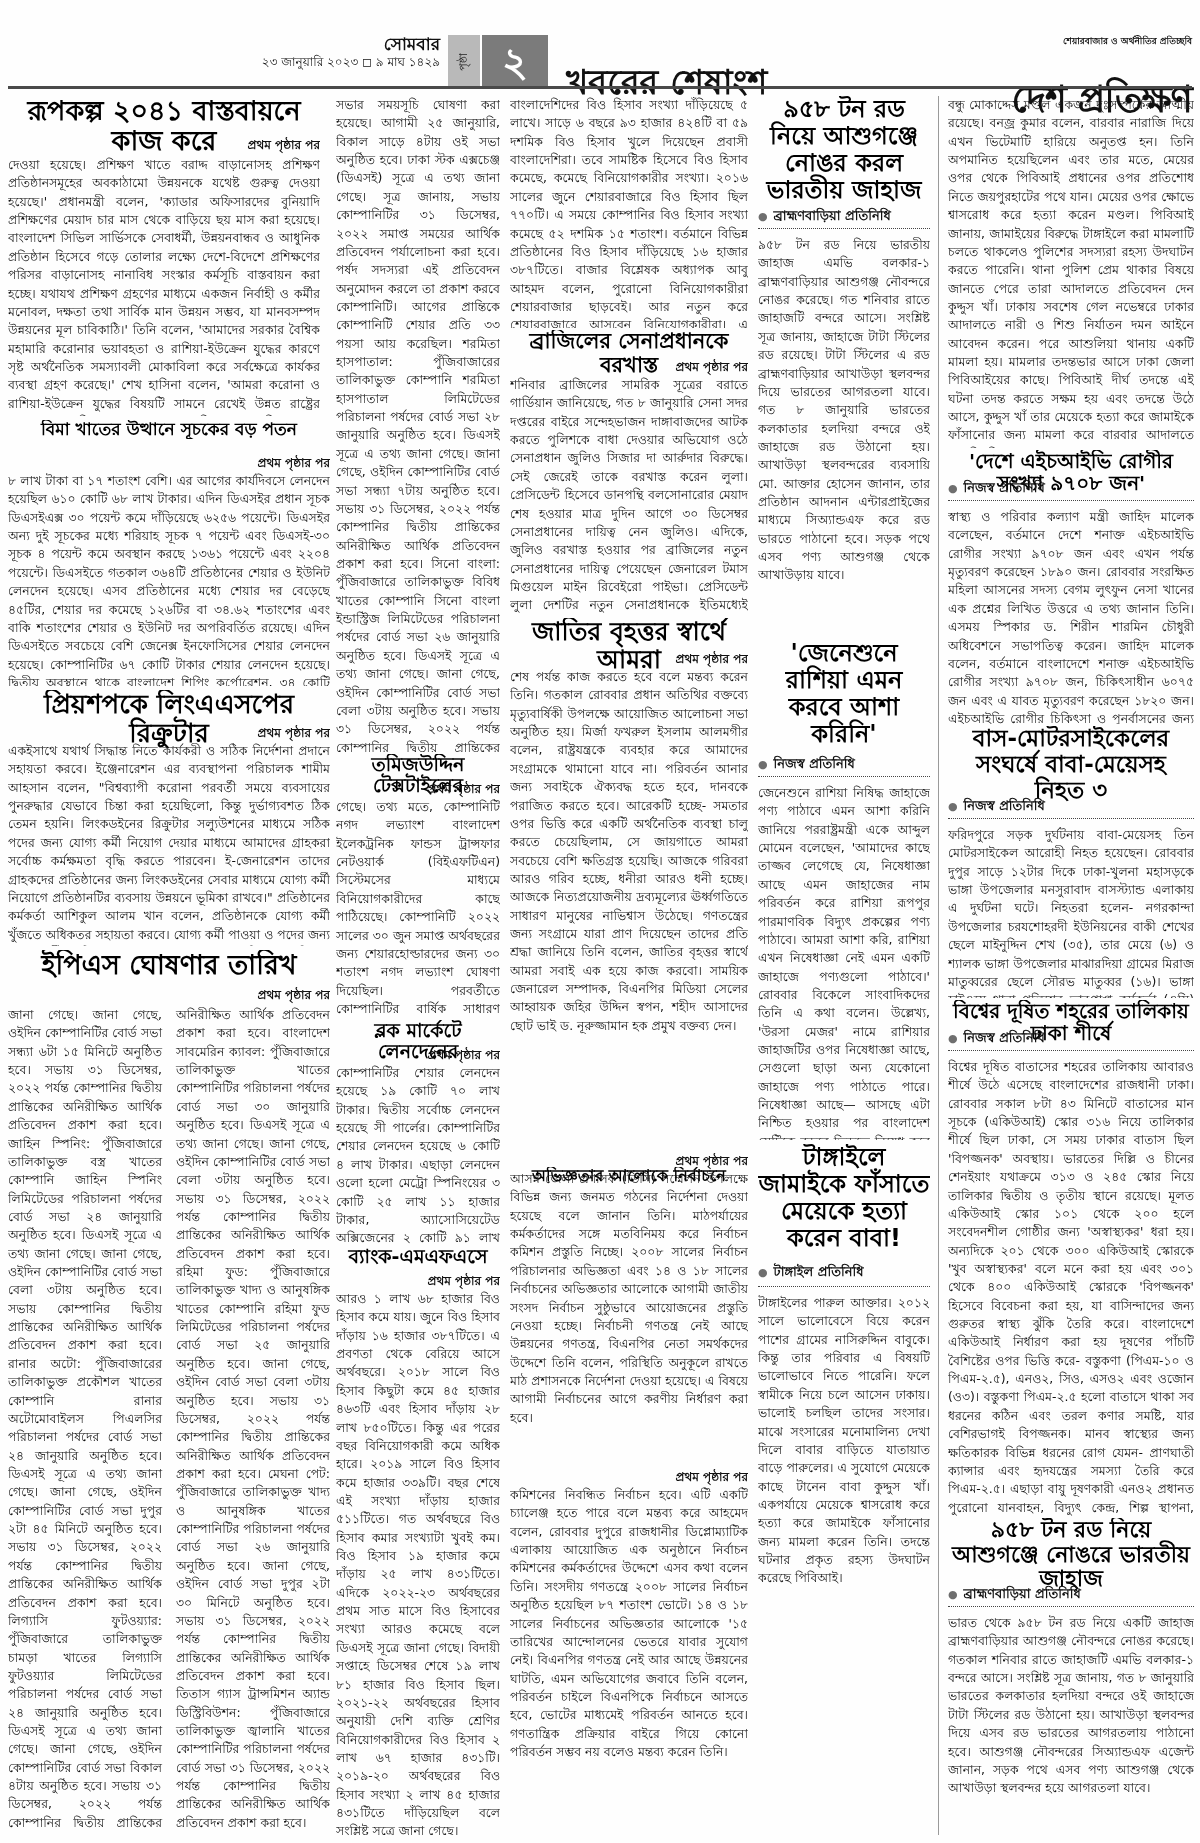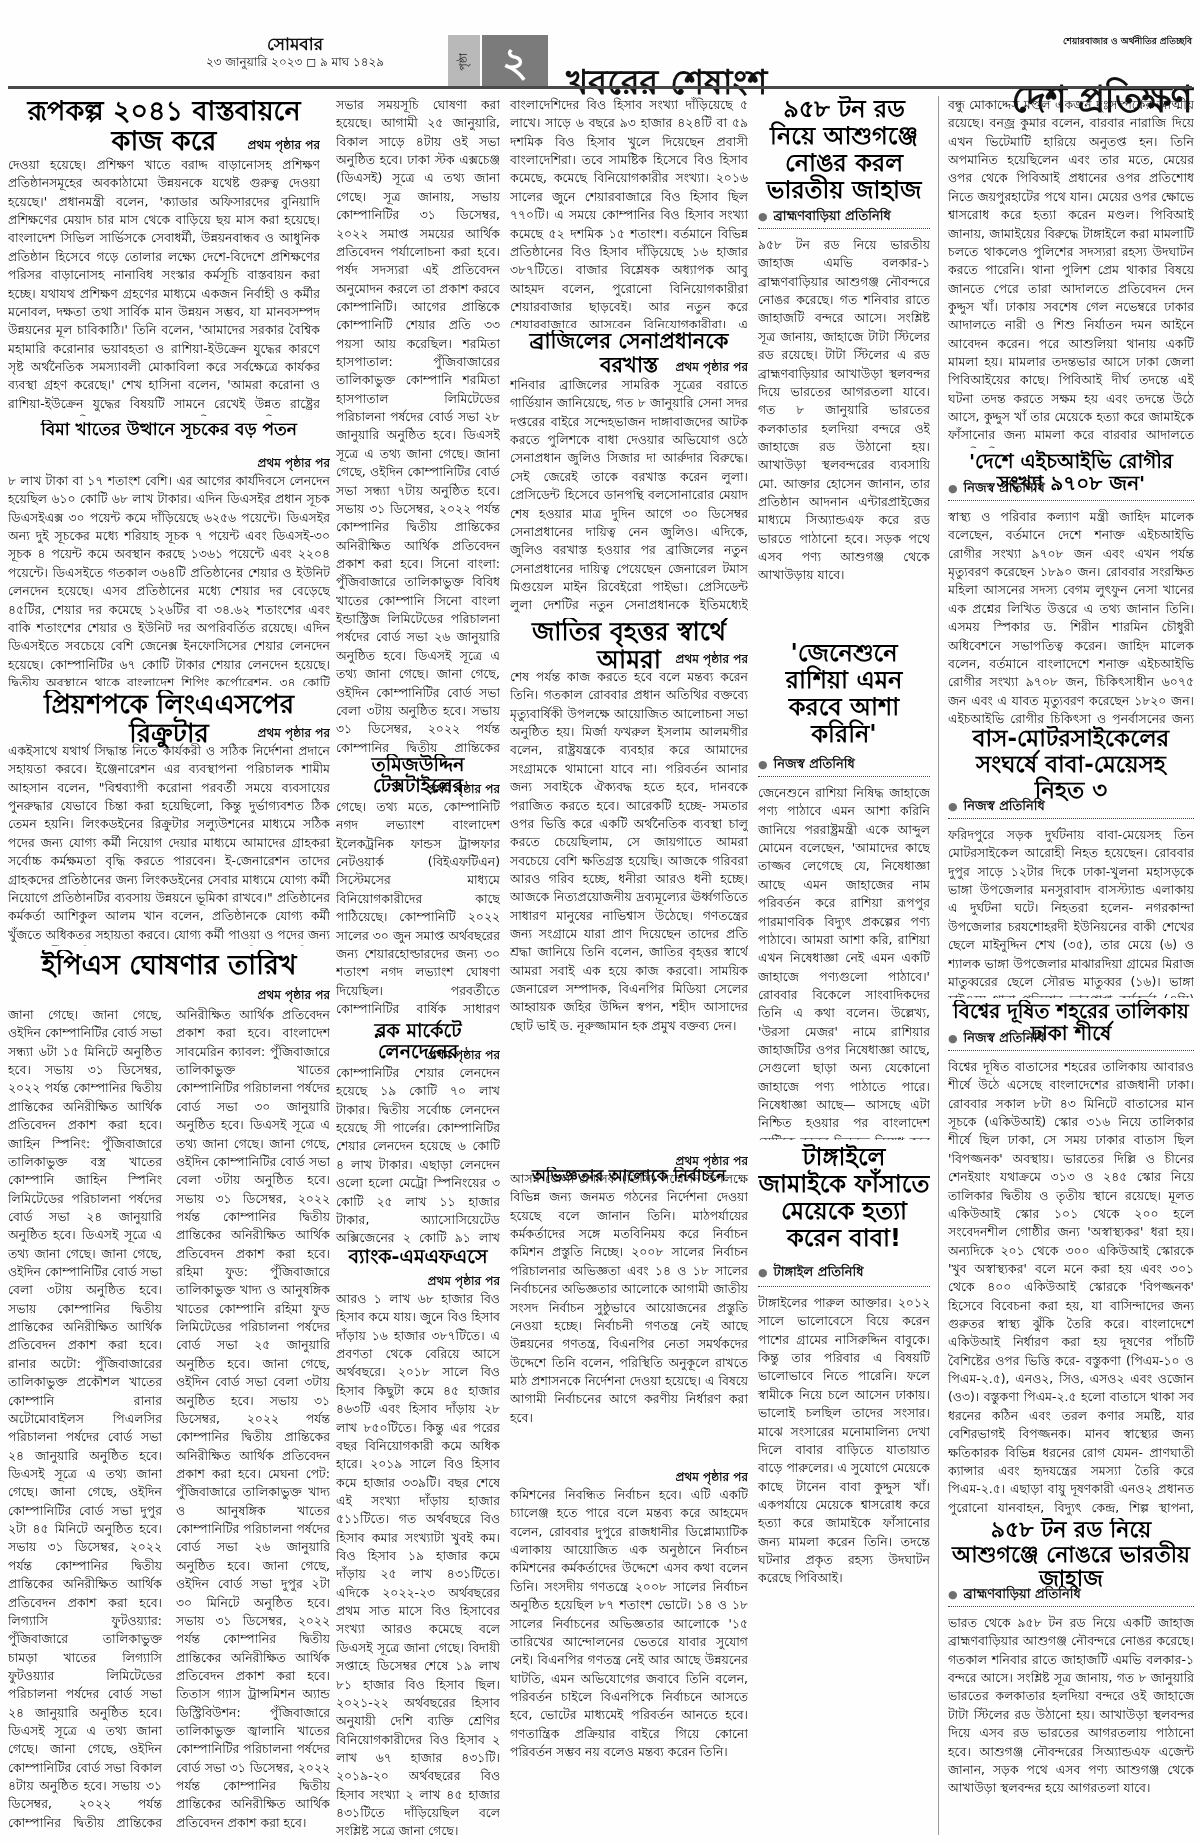--- a/index.html
+++ b/index.html
@@ -1,19 +1,19 @@
 <!DOCTYPE html>
 <html lang="bn"><head>
 <meta charset="utf-8">
 <style>
   html,body{margin:0;padding:0;background:#ffffff;}
   #page{position:relative;width:1200px;height:1843px;background:#fefefe;overflow:hidden;
         font-family:"DejaVu Sans",sans-serif;color:#111;}
   
-  .hdr-date{position:absolute;left:150px;top:34px;width:290px;text-align:center;line-height:1.25;}
+  .hdr-date{position:absolute;left:150px;top:34px;width:290px;text-align:right;line-height:1.25;}
   .hdr-weekday{font-weight:bold;font-size:17px;}
   .hdr-dateline{font-size:12px;}
   .page-label-box{position:absolute;left:448px;top:35px;width:32px;height:53px;background:#b9b9b9;
         display:flex;align-items:center;justify-content:center;}
   .page-label-box span{writing-mode:vertical-rl;transform:rotate(180deg);font-size:11px;color:#222;}
   .page-num-box{position:absolute;left:482px;top:35px;width:66px;height:53px;background:#7b7b7b;
         display:flex;align-items:center;justify-content:center;}
   .page-num-box span{color:#fff;font-size:40px;font-weight:bold;line-height:1;}
   .section-title{position:absolute;left:566px;top:56px;font-size:34px;font-weight:bold;}
   .logo{position:absolute;right:8px;top:34px;width:220px;text-align:right;}

